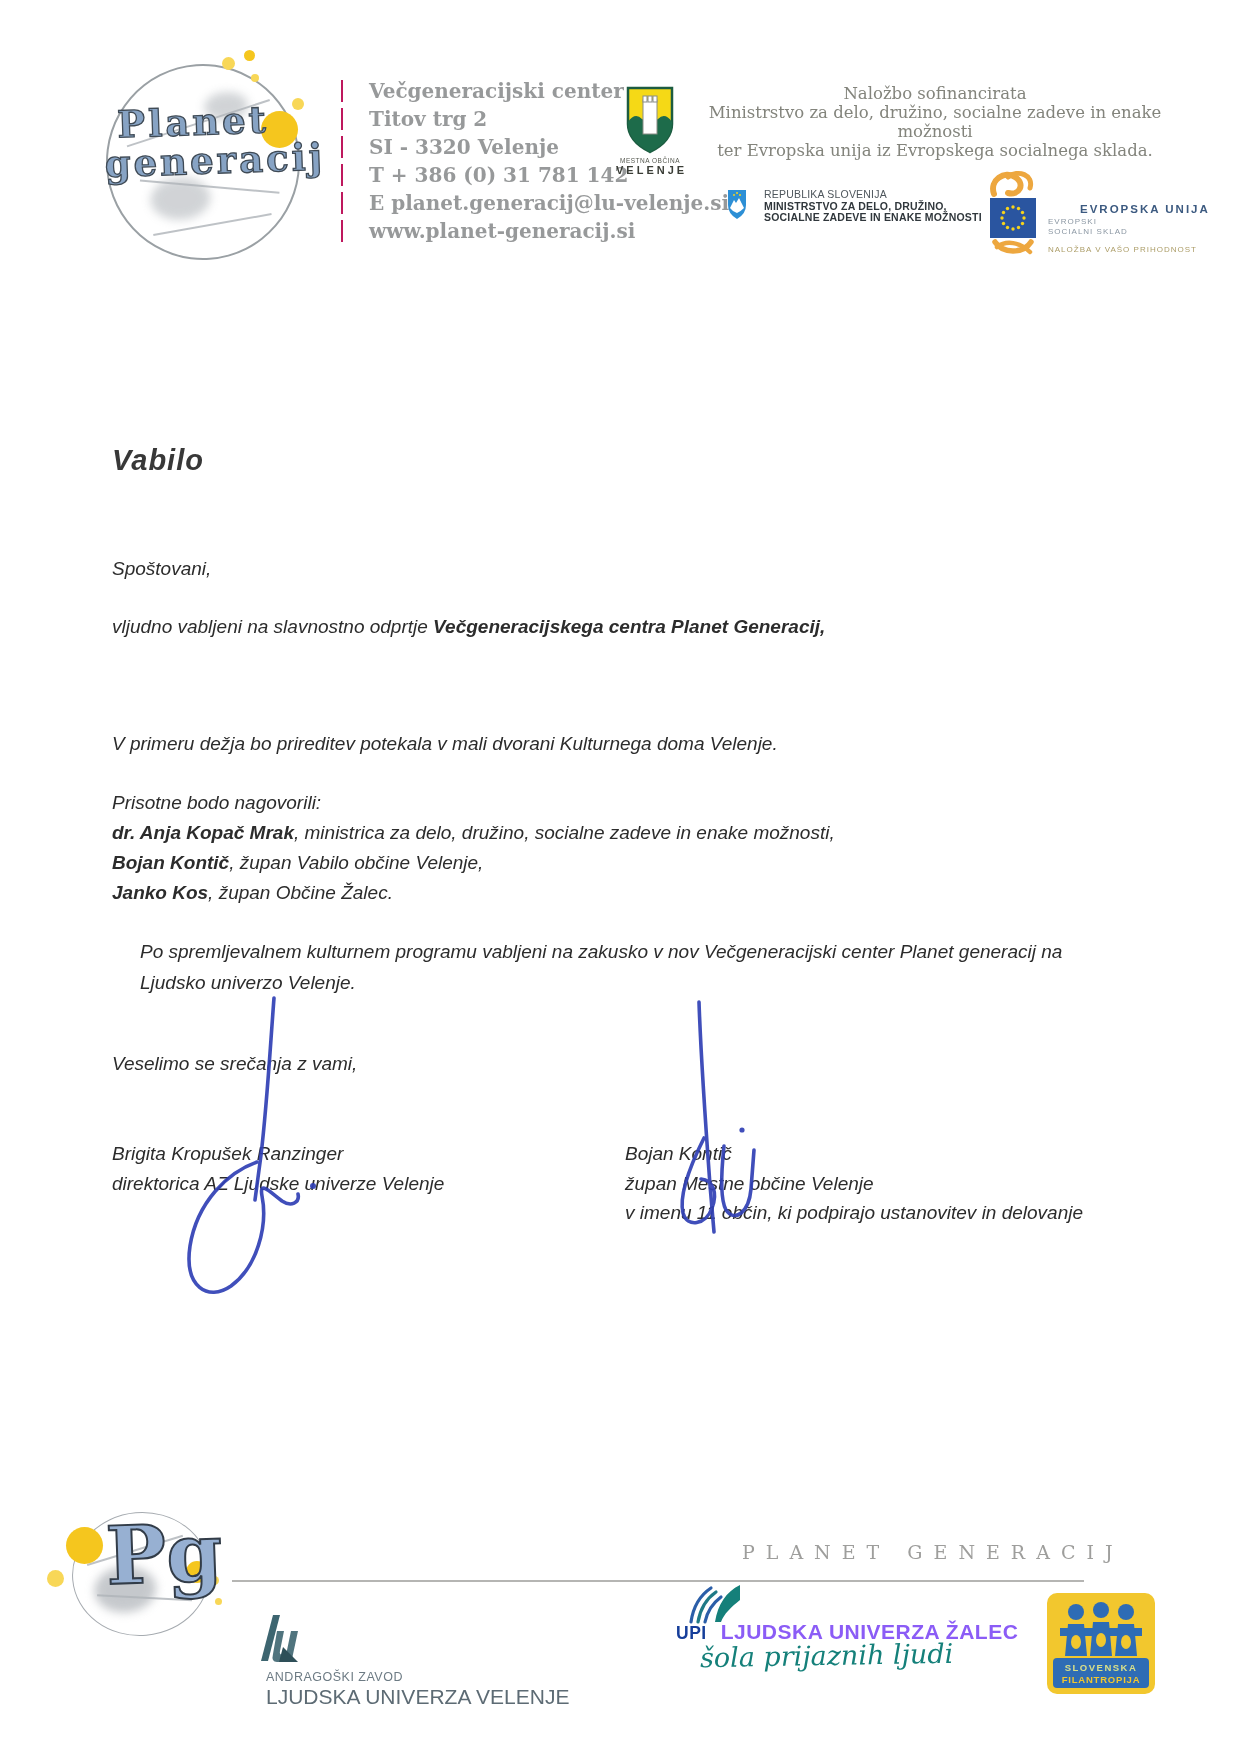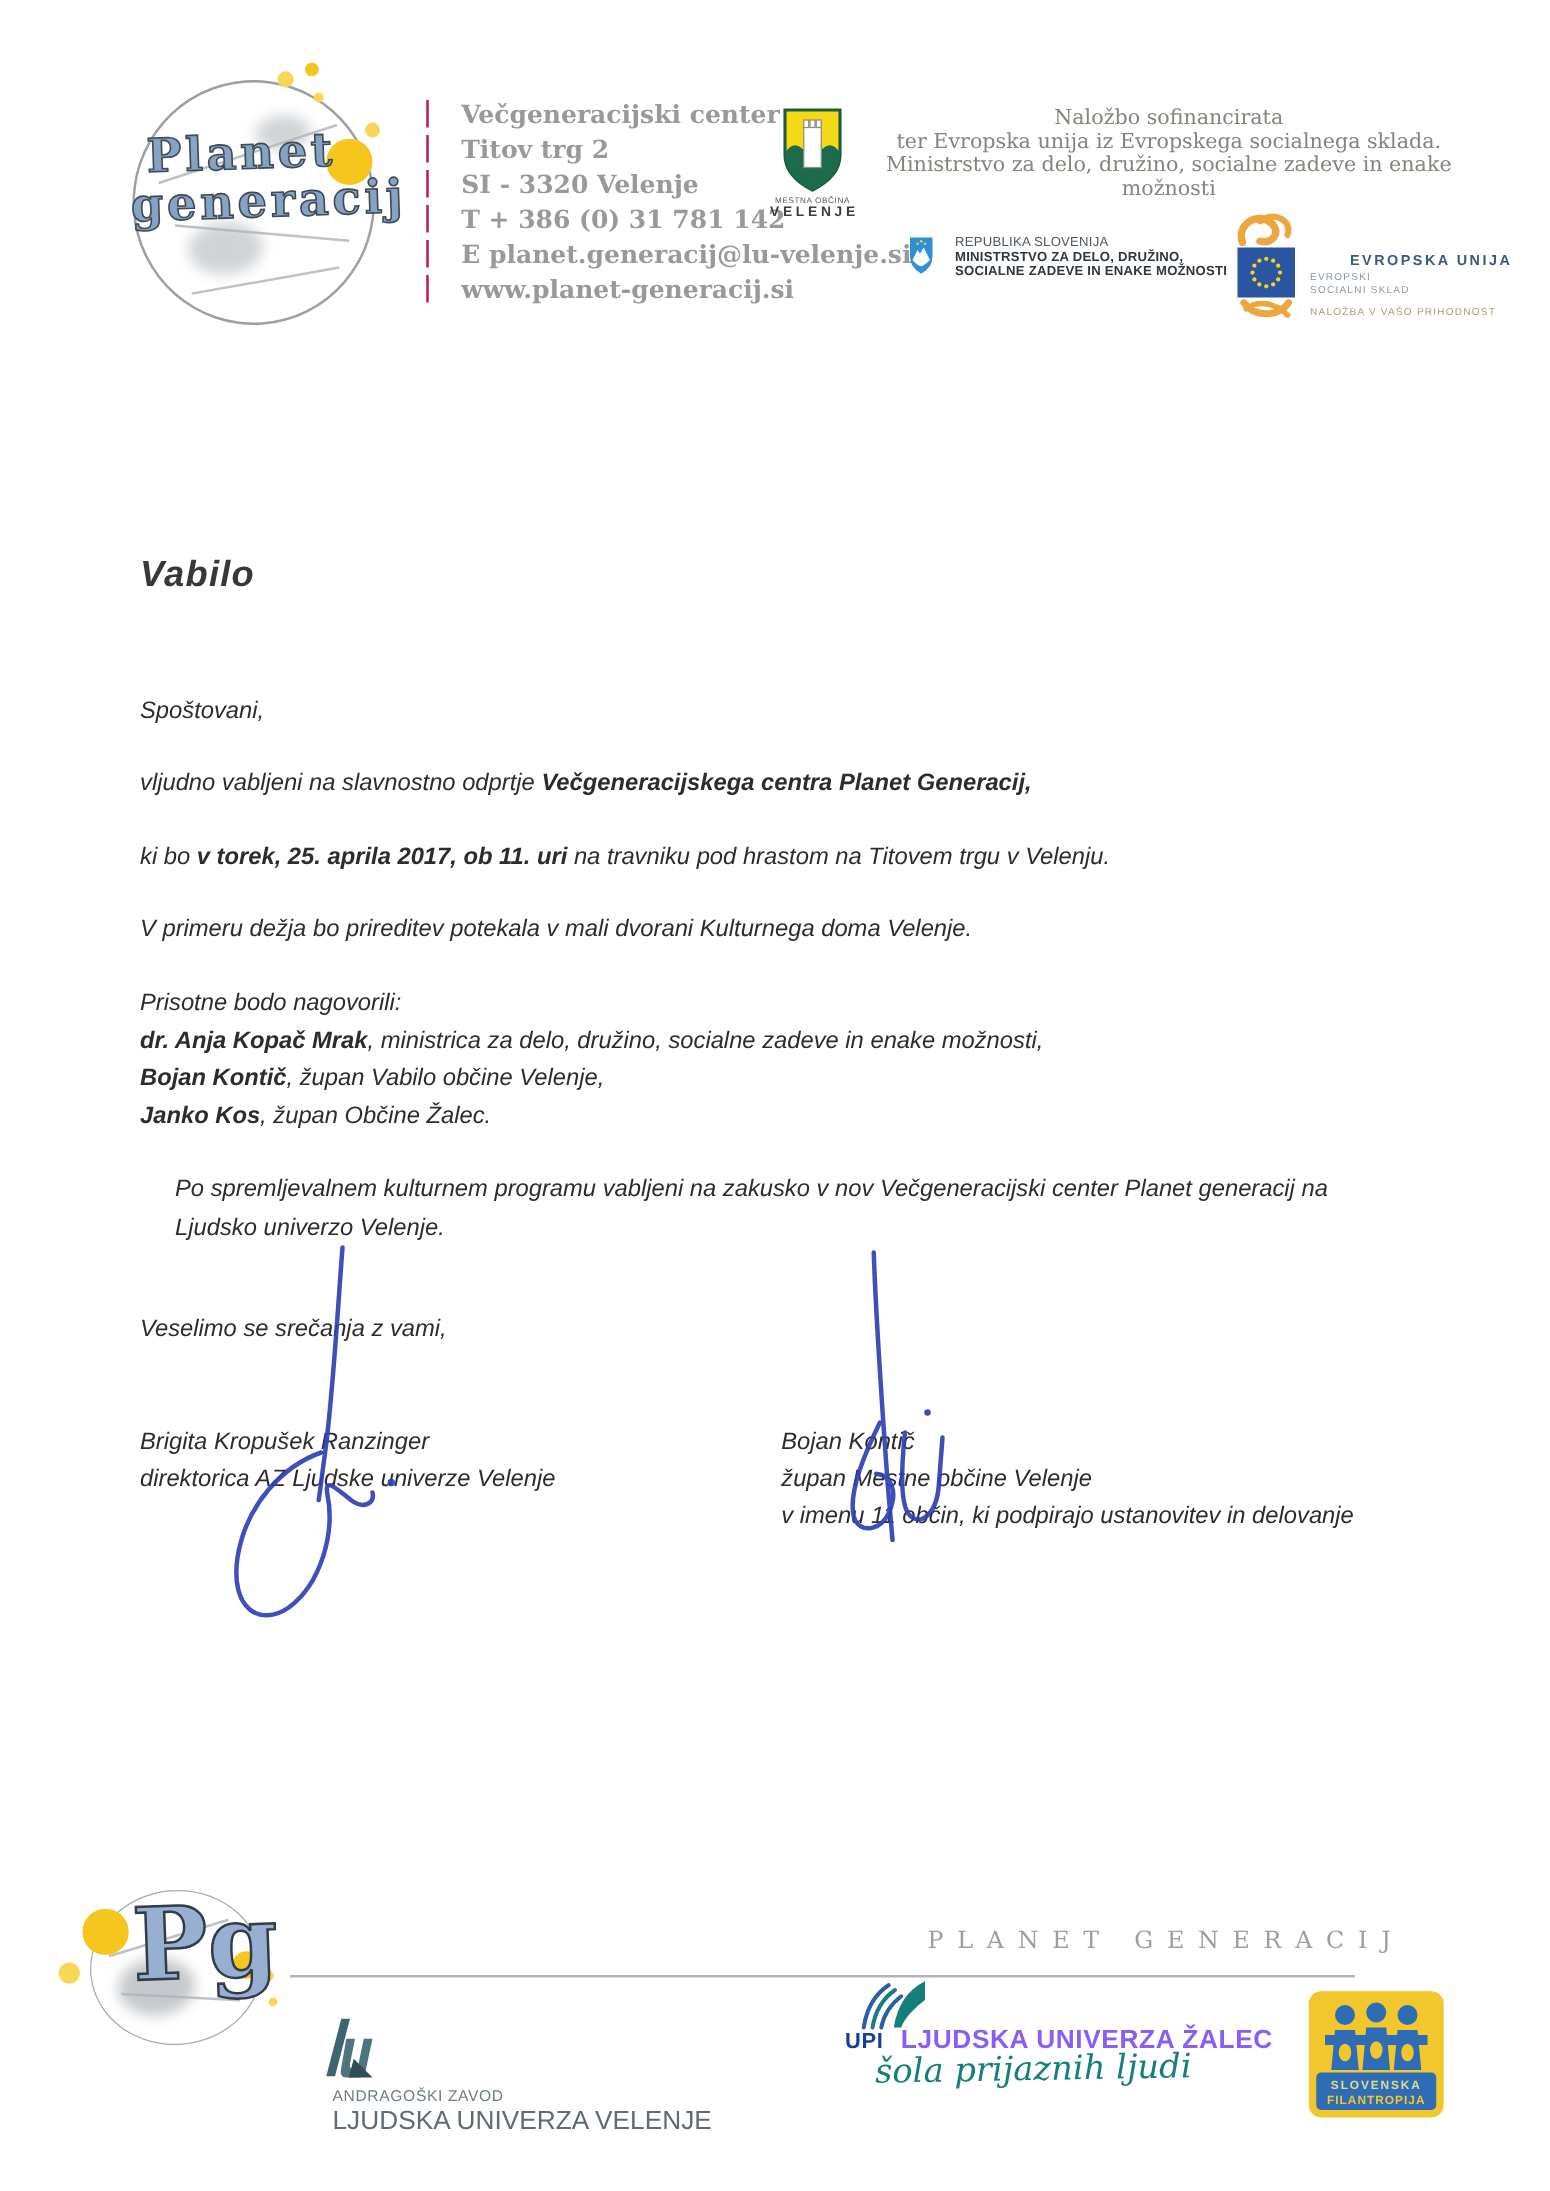--- a/index.html
+++ b/index.html
@@ -117,22 +117,22 @@
       <rect x="17" y="10" width="4" height="6" fill="#ffffff" stroke="#8a8d85" stroke-width="1"></rect>
       <rect x="22" y="10" width="4" height="6" fill="#ffffff" stroke="#8a8d85" stroke-width="1"></rect>
       <rect x="27" y="10" width="4" height="6" fill="#ffffff" stroke="#8a8d85" stroke-width="1"></rect>
     </svg>
     <div class="t1">MESTNA OBČINA</div>
     <div class="t2">VELENJE</div>
   </div>
 
   <div class="abs cofinance">
     <div>Naložbo sofinancirata</div>
+    <div>Ministrstvo za delo, družino, socialne zadeve in enake možnosti</div>
     <div>ter Evropska unija iz Evropskega socialnega sklada.</div>
-    <div>Ministrstvo za delo, družino, socialne zadeve in enake možnosti</div>
   </div>
 
   <div class="abs ministry">
     <svg width="20" height="31" viewBox="0 0 20 31">
       <path d="M1,1 h18 v15 q0,9 -9,14 q-9,-5 -9,-14 z" fill="#2d8fd5"></path>
       <path d="M3,19 L7,11 L9,14 L12,9 L15,15 L17,19 Q13,23 10,24 Q6,23 3,19 Z" fill="#ffffff"></path>
       <circle cx="7" cy="6" r="1" fill="#f6d31c"></circle>
       <circle cx="13" cy="6" r="1" fill="#f6d31c"></circle>
       <circle cx="10" cy="4" r="1" fill="#f6d31c"></circle>
     </svg>
@@ -170,21 +170,20 @@
     <div class="s" style="margin-top:0;">SOCIALNI SKLAD</div>
     <div class="n">NALOŽBA V VAŠO PRIHODNOST</div>
   </div>
 
   <div class="abs title">Vabilo</div>
 
   <div class="abs bodytxt" style="top:556px;">Spoštovani,</div>
 
   <div class="abs bodytxt" style="top:614px;"><span>vljudno vabljeni na slavnostno odprtje </span><b>Večgeneracijskega centra Planet Generacij,</b></div>
 
-  <div class="abs bodytxt" style="top:673px;"><span>ki bo </span><b>v torek, 25. aprila 2017, ob 11. uri</b><span> na travniku pod hrastom na Titovem trgu v Velenju.</span></div>
 
   <div class="abs bodytxt" style="top:731px;">V primeru dežja bo prireditev potekala v mali dvorani Kulturnega doma Velenje.</div>
 
   <div class="abs bodytxt" style="top:790px;">Prisotne bodo nagovorili:</div>
   <div class="abs bodytxt" style="top:820px;"><b>dr. Anja Kopač Mrak</b><span>, ministrica za delo, družino, socialne zadeve in enake možnosti,</span></div>
   <div class="abs bodytxt" style="top:850px;"><b>Bojan Kontič</b><span>, župan Vabilo občine Velenje,</span></div>
   <div class="abs bodytxt" style="top:880px;"><b>Janko Kos</b><span>, župan Občine Žalec.</span></div>
 
   <div class="abs bodytxt wrap" style="top:936px;width:948px;line-height:31px;">Po spremljevalnem kulturnem programu vabljeni na zakusko v nov Večgeneracijski center Planet generacij na Ljudsko univerzo Velenje.</div>
 

